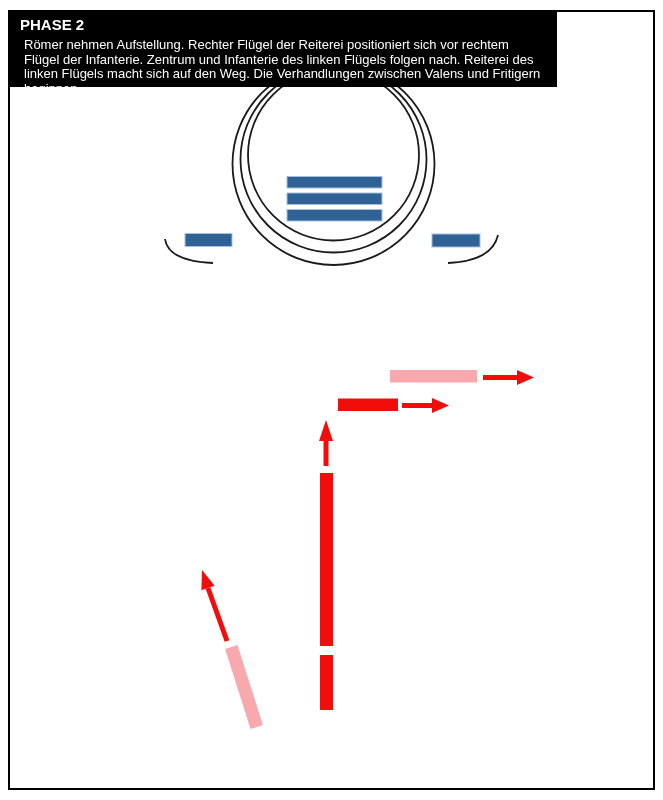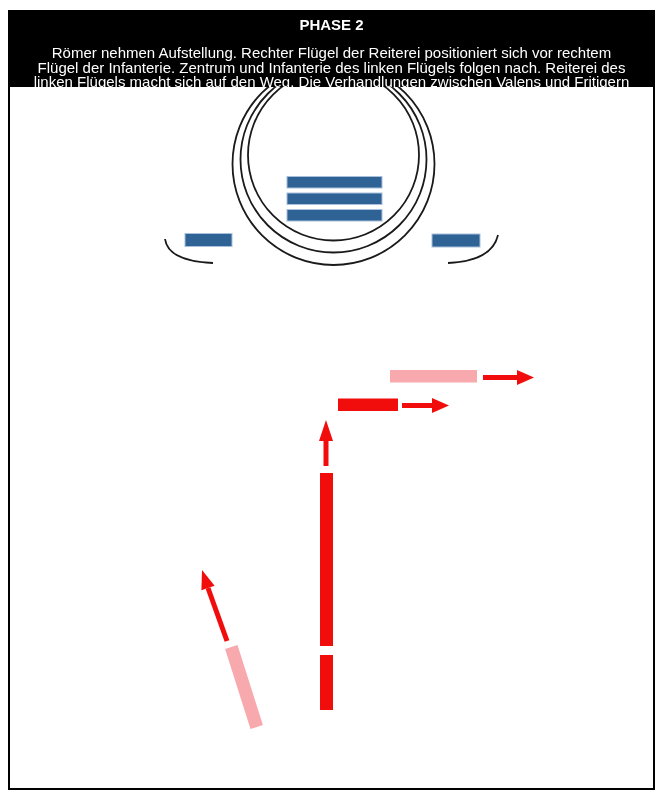--- a/index.html
+++ b/index.html
@@ -19,38 +19,37 @@
     position: absolute;
     left: 0;
     top: 0;
     z-index: 1;
   }
   
   .header {
     position: absolute;
     left: 8px;
     top: 10px;
-    width: 647px;
+    width: 549px;
     height: 77px;
     box-sizing: border-box;
     background: var(--frame, #000);
     color: #ffffff;
     padding: 6px 12px 0 12px;
     z-index: 2;
-    text-align: center;
   }
   .header h1 {
     margin: 0 0 2px 0;
     font-size: 15px;
     line-height: 18px;
     font-weight: bold;
   }
   .header p {
-    margin: 12px;
-    font-size: 15px;
+    margin: 4px;
+    font-size: 13px;
     line-height: 14.5px;
   }
   
   .frame {
     position: absolute;
     left: 8px;
     top: 10px;
     width: 647px;
     height: 780px;
     box-sizing: border-box;

